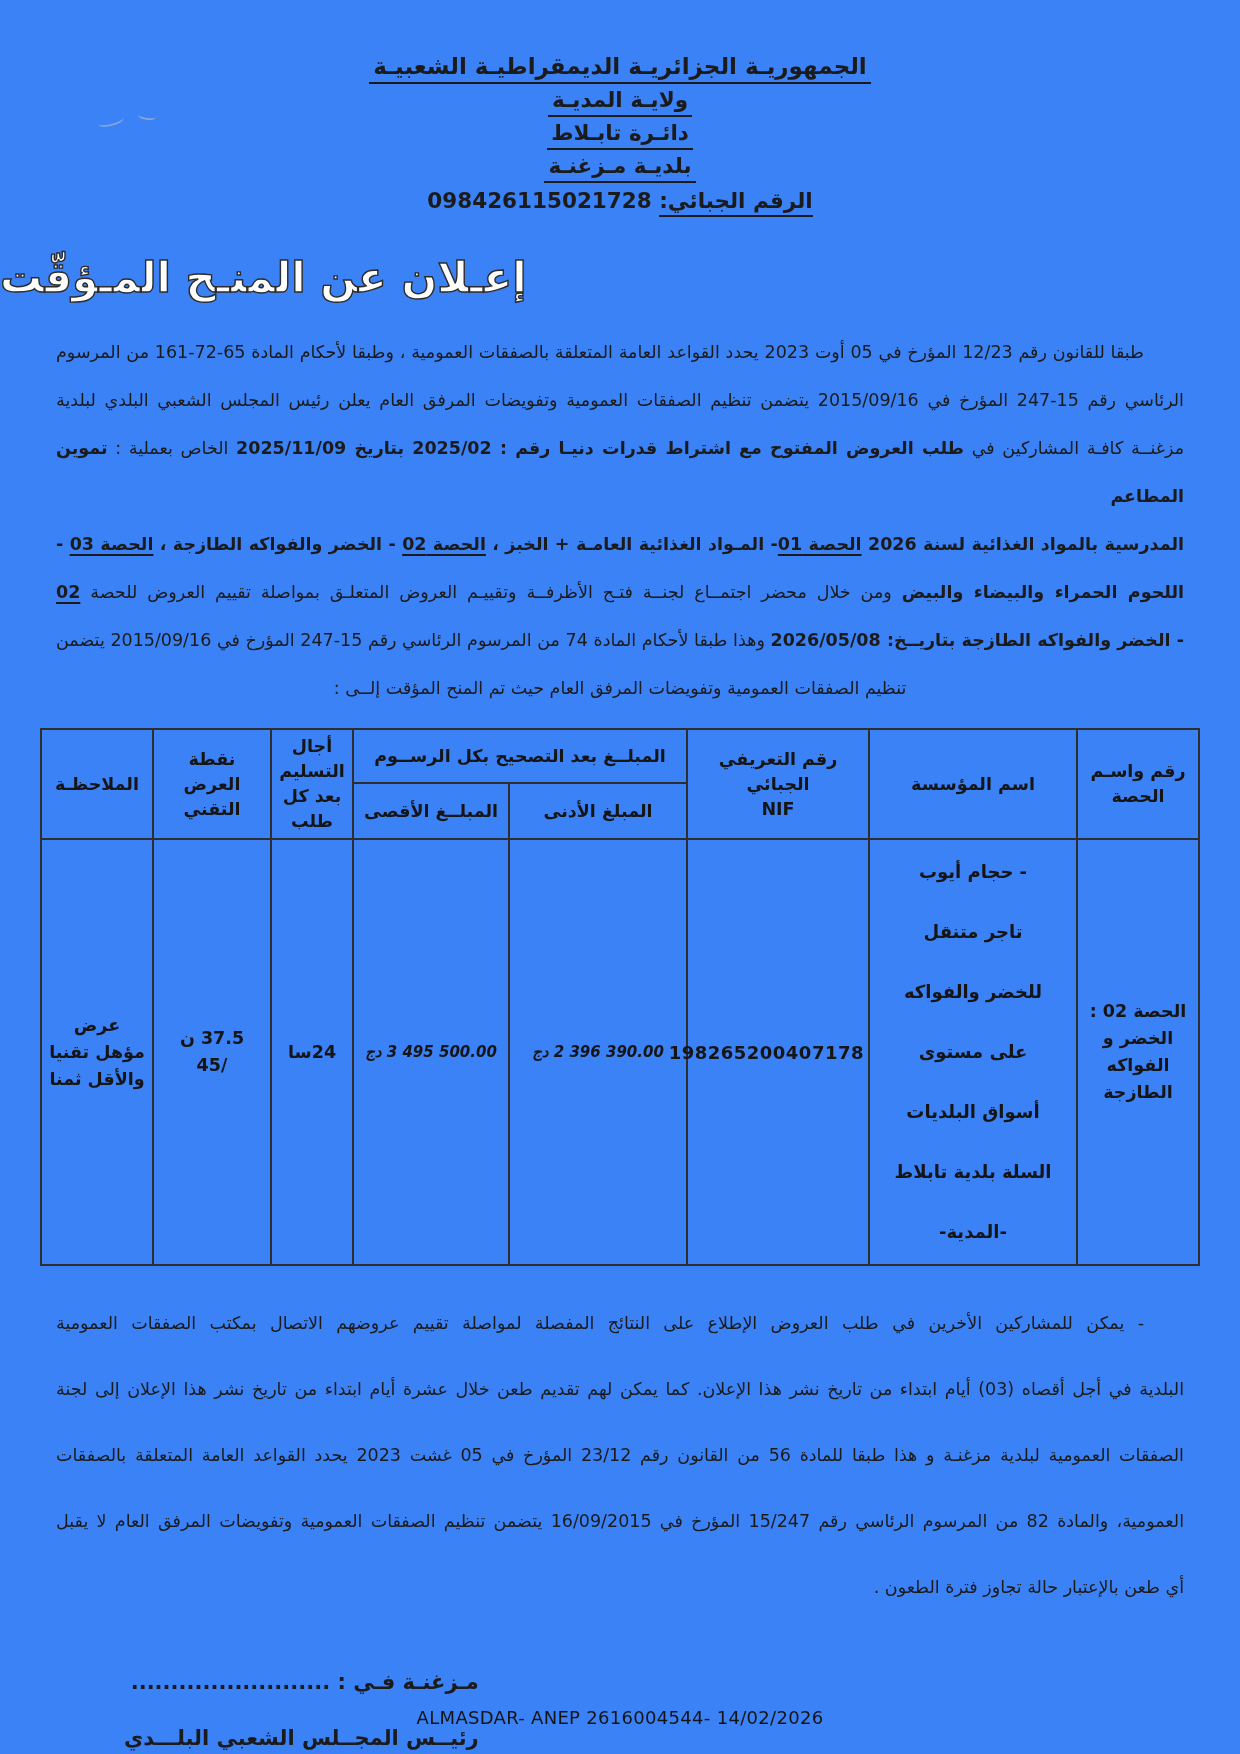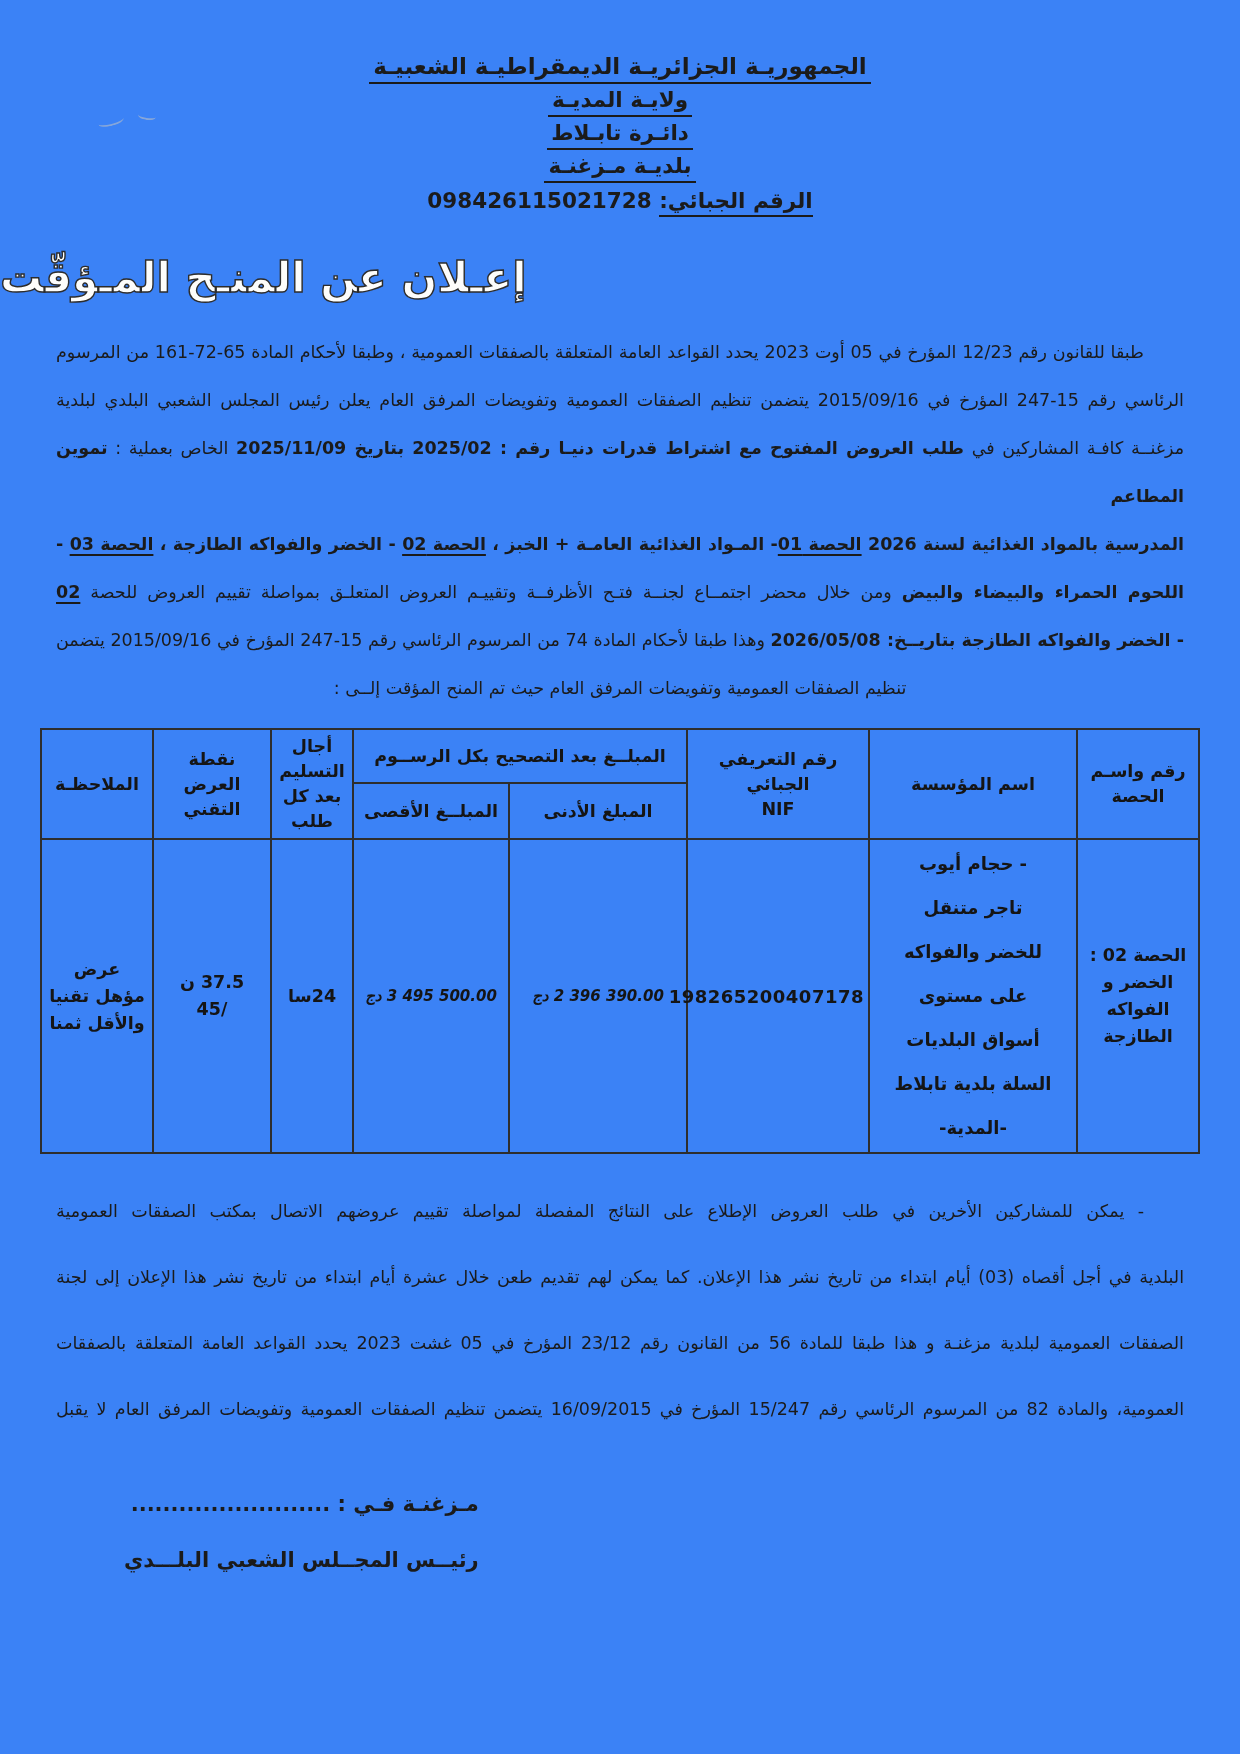--- a/index.html
+++ b/index.html
@@ -61,21 +61,21 @@
     border:2.4px solid #2e2e2e;
     text-align:center; vertical-align:middle;
     font-weight:700; padding:2px 4px;
   }
   table.award th { line-height:25px; }
   tr.hdr-top th { height:54px; }
   tr.hdr-sub th { height:56px; }
   tr.body-row td { height:286px; }
   .ml { white-space:pre-line; }
   td.cell-lot     { line-height:27px; vertical-align:middle; padding-bottom:70px; }
-  td.cell-company { vertical-align:top; padding-top:8px; line-height:44px; font-size:18px; }
+  td.cell-company { vertical-align:top; padding-top:8px; line-height:60px; font-size:18px; }
   td.cell-nif     { letter-spacing:.5px; font-size:18px; }
   td.cell-amount  { font-size:15px;font-style:italic; }
   td.cell-score, td.cell-note { line-height:27px; }
   .amt-num { unicode-bidi:embed; }
 
   
   .signature {
     width:max-content;
     margin:34px auto 0 0;          
     padding-left:62px; margin-right:auto;
@@ -183,21 +183,23 @@
 والأقل ثمنا</td>
       </tr>
     </tbody>
   </table>
 
   <div class="para para-close">
       <div class="tline tl-indent"><span>- يمكن للمشاركين الأخرين في طلب العروض الإطلاع على النتائج المفصلة لمواصلة تقييم عروضهم الاتصال بمكتب الصفقات العمومية</span></div>
       <div class="tline"><span>البلدية في أجل أقصاه (03) أيام ابتداء من تاريخ نشر هذا الإعلان. كما يمكن لهم تقديم طعن خلال عشرة أيام ابتداء من تاريخ نشر هذا الإعلان إلى لجنة</span></div>
       <div class="tline"><span>الصفقات العمومية لبلدية مزغنـة و هذا طبقا للمادة 56 من القانون رقم 23/12 المؤرخ في 05 غشت 2023 يحدد القواعد العامة المتعلقة بالصفقات</span></div>
       <div class="tline"><span>العمومية، والمادة 82 من المرسوم الرئاسي رقم 15/247 المؤرخ في 16/09/2015 يتضمن تنظيم الصفقات العمومية وتفويضات المرفق العام لا يقبل</span></div>
+      <div class="tline tl-end"><span>أي طعن بالإعتبار حالة تجاوز فترة الطعون .</span></div>
     </div>
 
   <div class="signature">
     <div>مـزغنـة فـي : .........................</div>
     <div>رئيــس المجــلس الشعبي البلـــدي</div>
   </div>
 
+  <div class="anep-footer">ALMASDAR- ANEP 2616004544- 14/02/2026</div>
 
 </div>
 
 </body></html>

